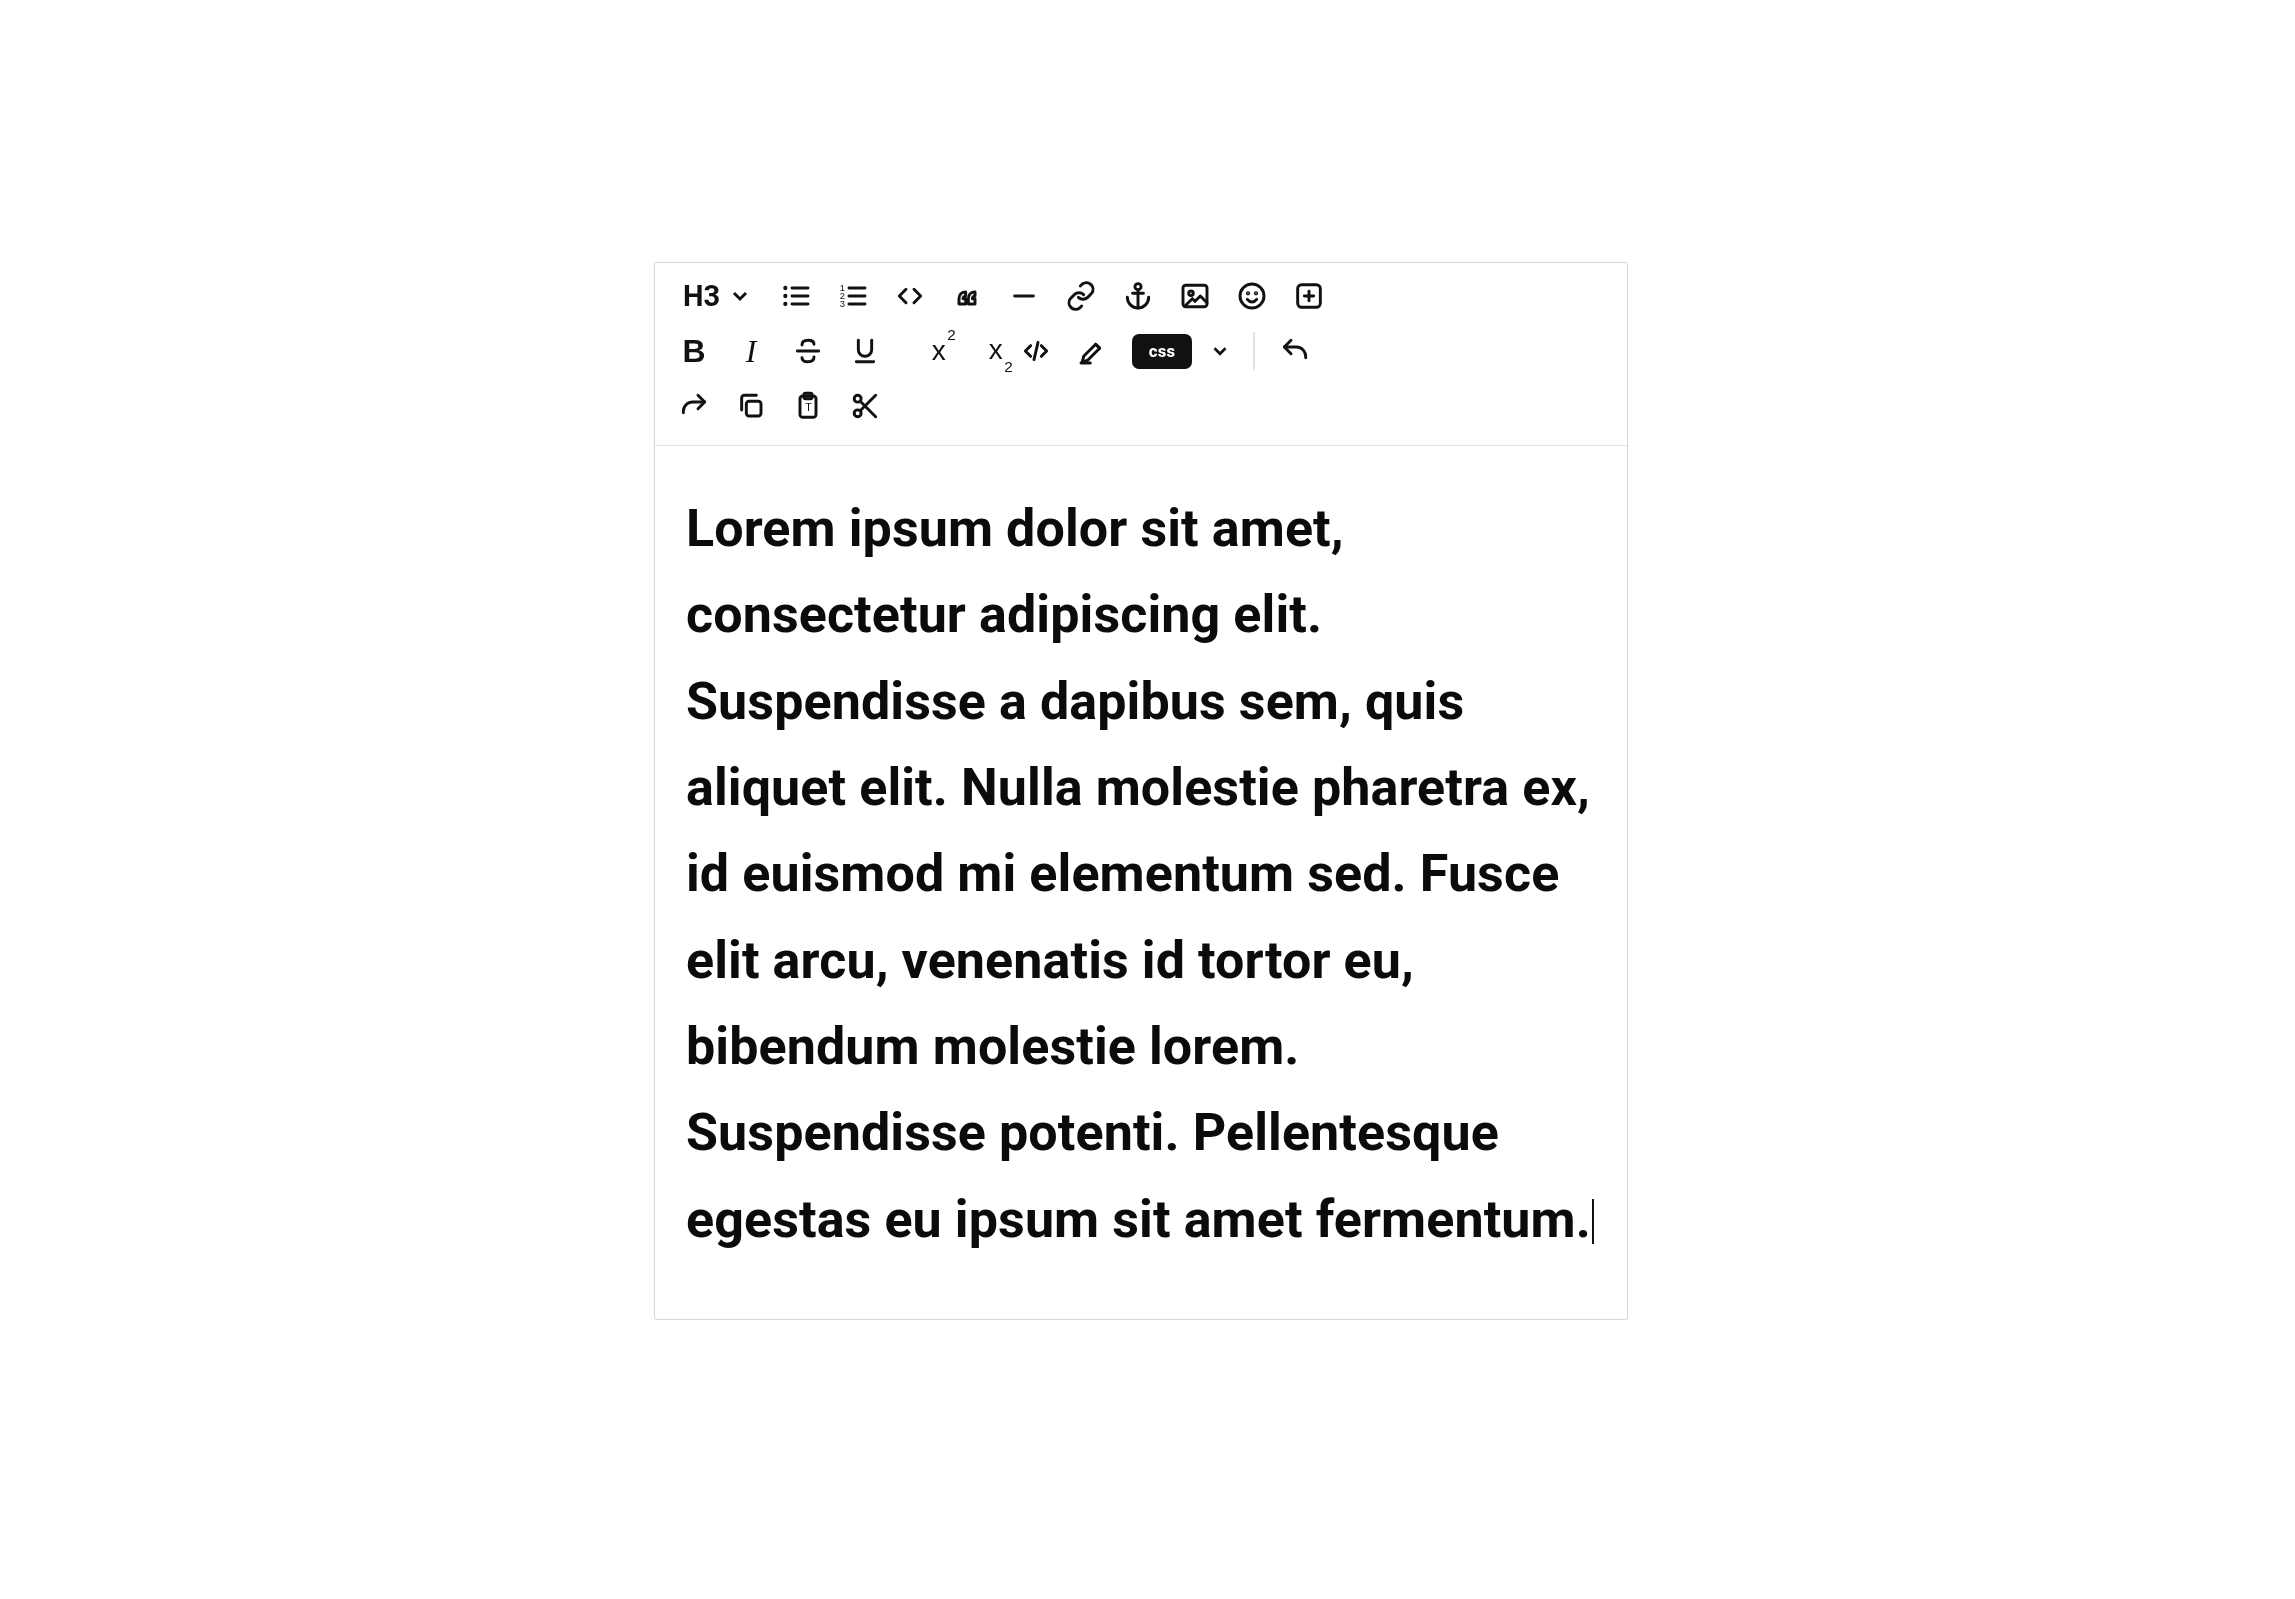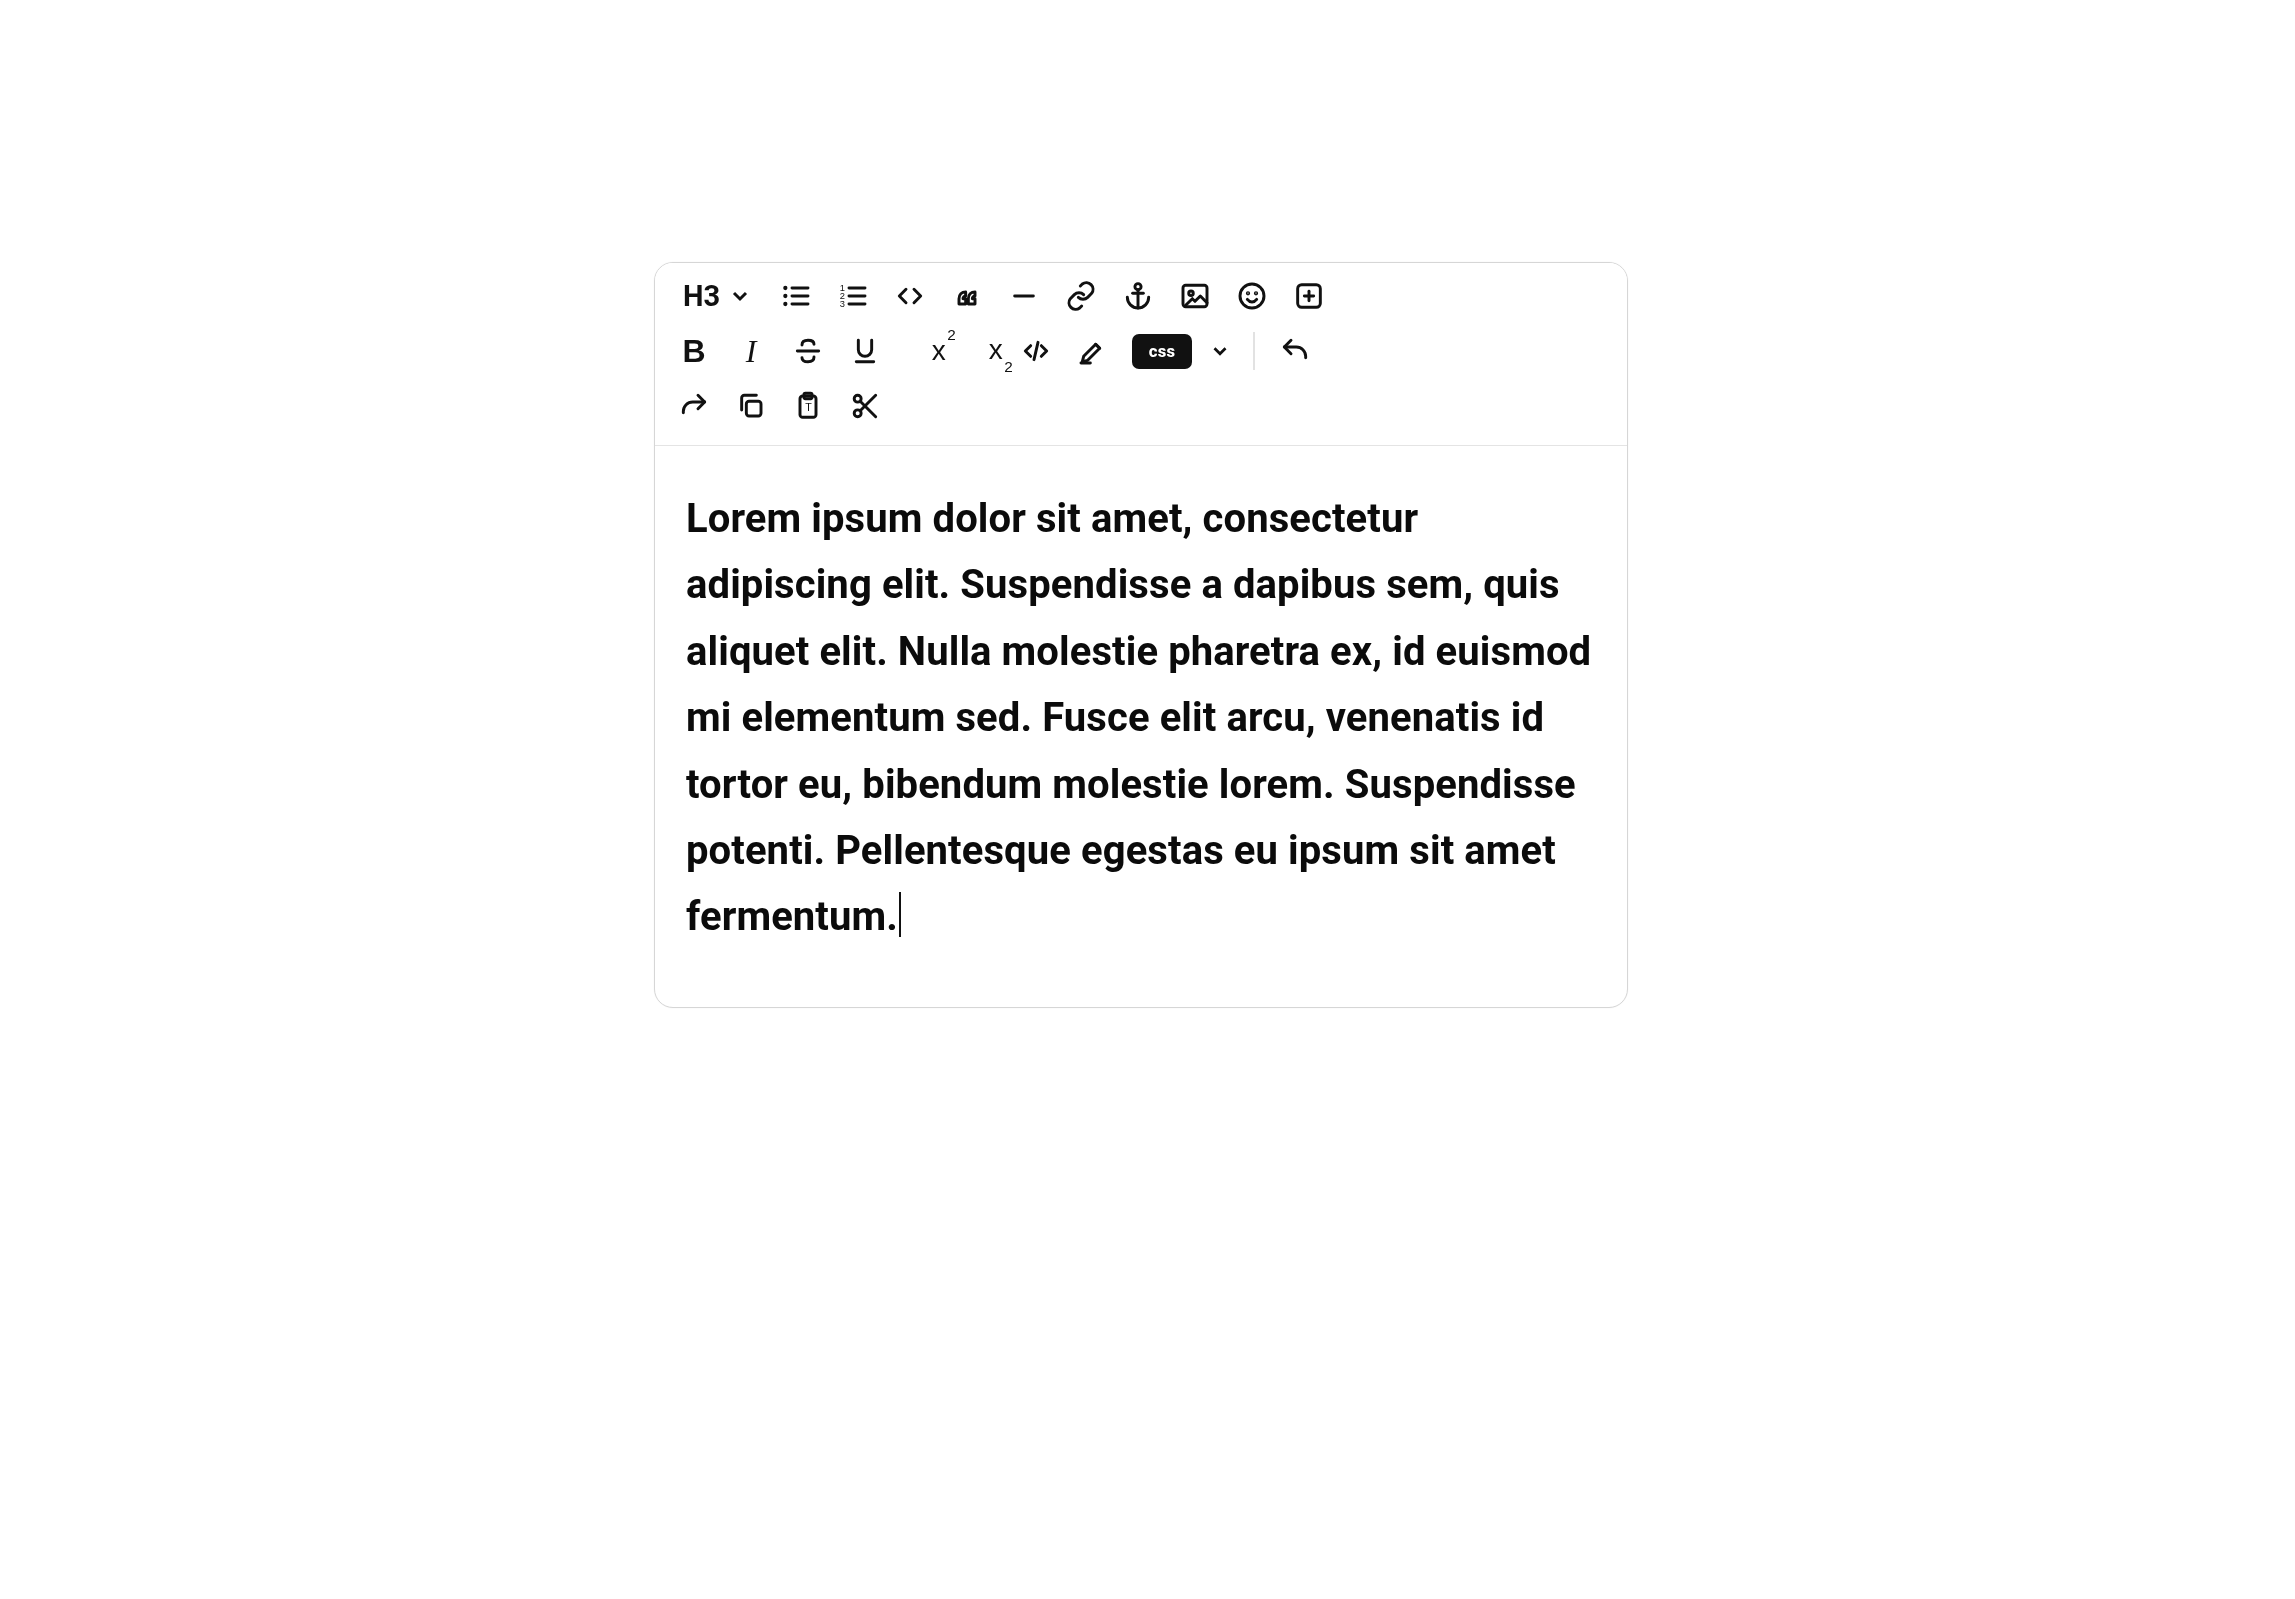--- a/index.html
+++ b/index.html
@@ -5,21 +5,21 @@
   html,body{
     margin:0;padding:0;width:2295px;height:1600px;
     background:#ffffff;
     font-family:-apple-system,BlinkMacSystemFont,"Segoe UI",Roboto,Helvetica,Arial,sans-serif;
   }
   .editor-container{
     position:absolute;
     left:654px; top:262px;
     width:972px;
     border:1.4px solid #d6d6d6;
-    border-radius:19px;
+    border-radius:3px;
     background:#ffffff;
     box-shadow:0 0 0 0.7px rgba(0,0,0,0.02);
     overflow:hidden;
   }
   .toolbar{
     padding:15.3px 21px 8.3px 21px;
     border-bottom:1.4px solid #e4e4e4;
     background:#ffffff;
   }
   .toolbar-row{
@@ -64,21 +64,21 @@
     font-family:Georgia,"Times New Roman",serif;
     font-size:32px;font-weight:400;min-width:31px;text-align:center;
   }
   .txt-fmt.b{font-family:inherit;font-weight:800;}
   .txt-fmt.i{font-style:italic;}
   .sup-ico{position:relative;font-family:inherit;font-size:28px;font-weight:500;margin-left:42px;}
   .sup-ico sup{font-size:15.3px;position:relative;top:-9.7px;left:1.4px;}
   .sup-ico sub{font-size:15.3px;position:relative;bottom:-7px;left:1.4px;}
   .content-area{
     padding:40px 28px 56px 31px;
-    font-size:40px;
+    font-size:52px;
     line-height:1.66;
     font-weight:700;
     color:#0b0b0b;
     letter-spacing:0.1px;
     outline:none;
     position:relative;
     word-break:normal;
   }
   .caret{
     display:inline-block;width:2.1px;height:45px;

